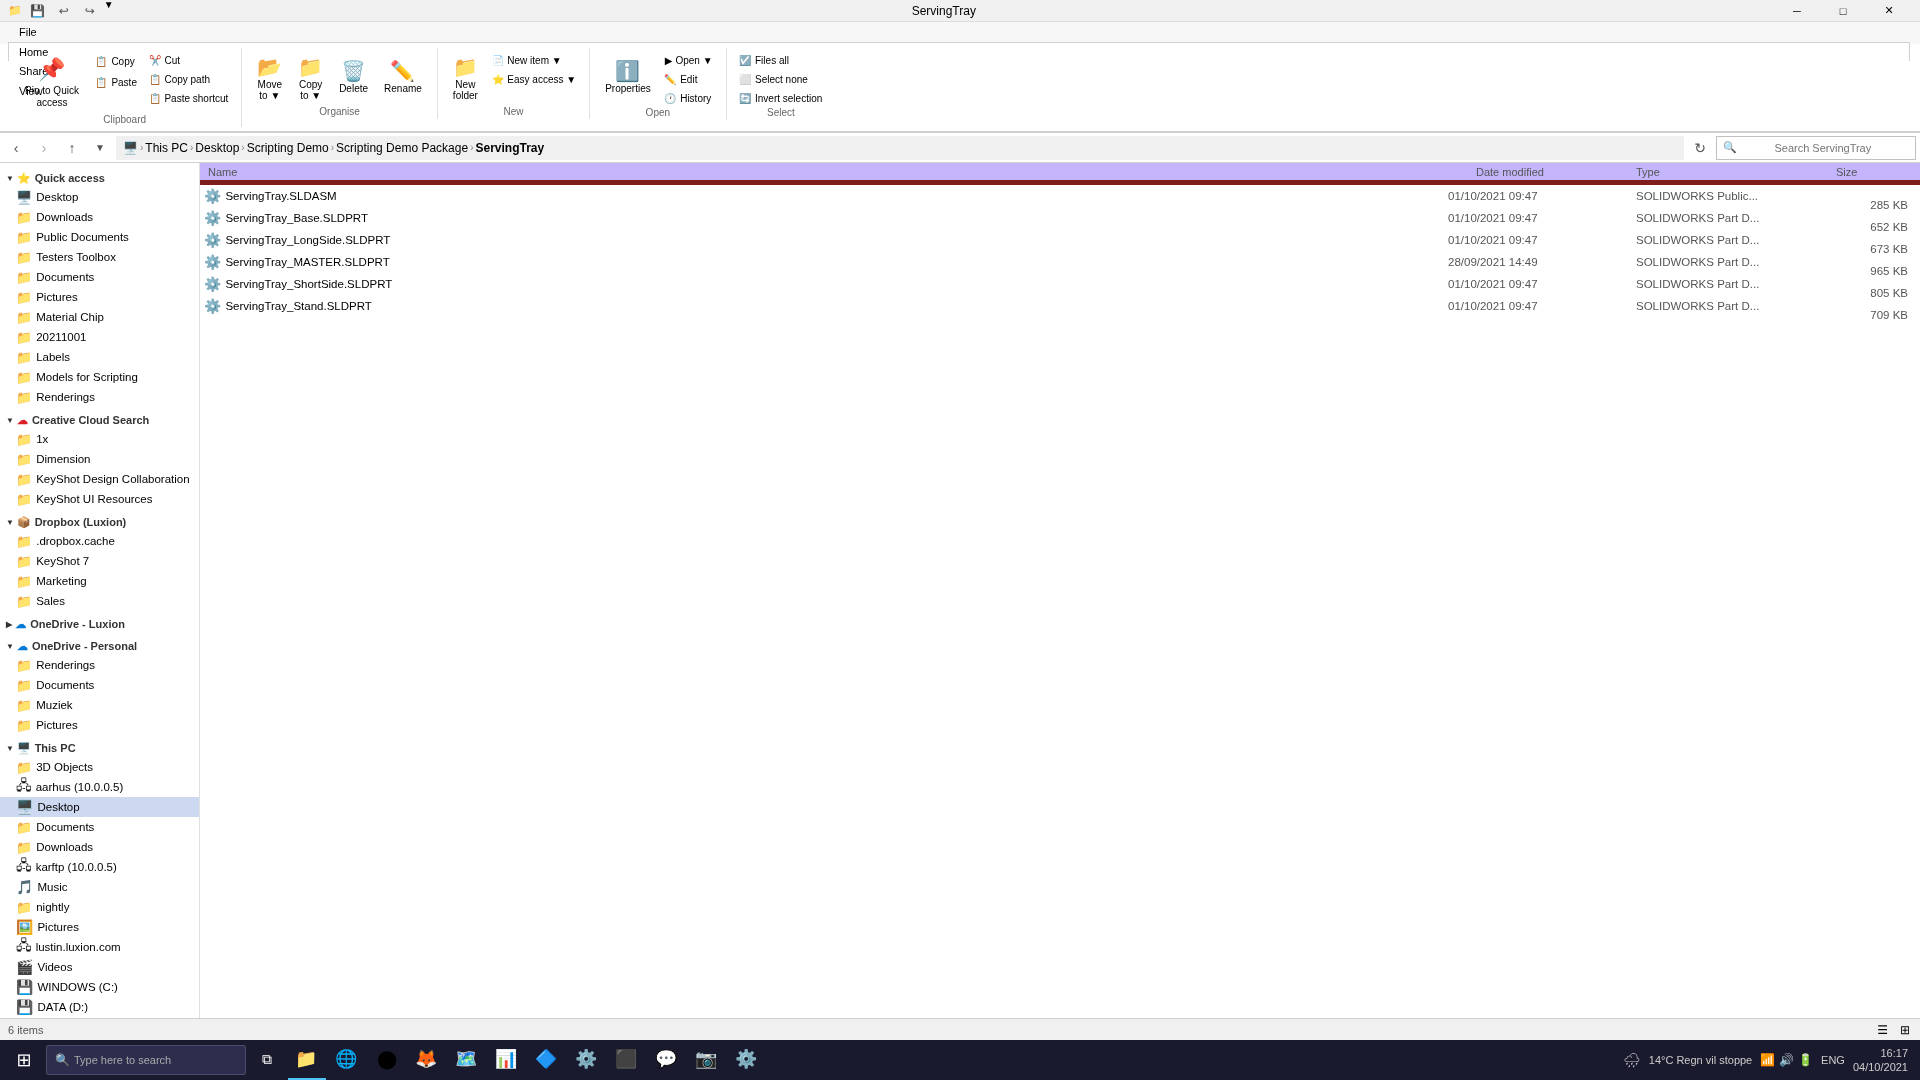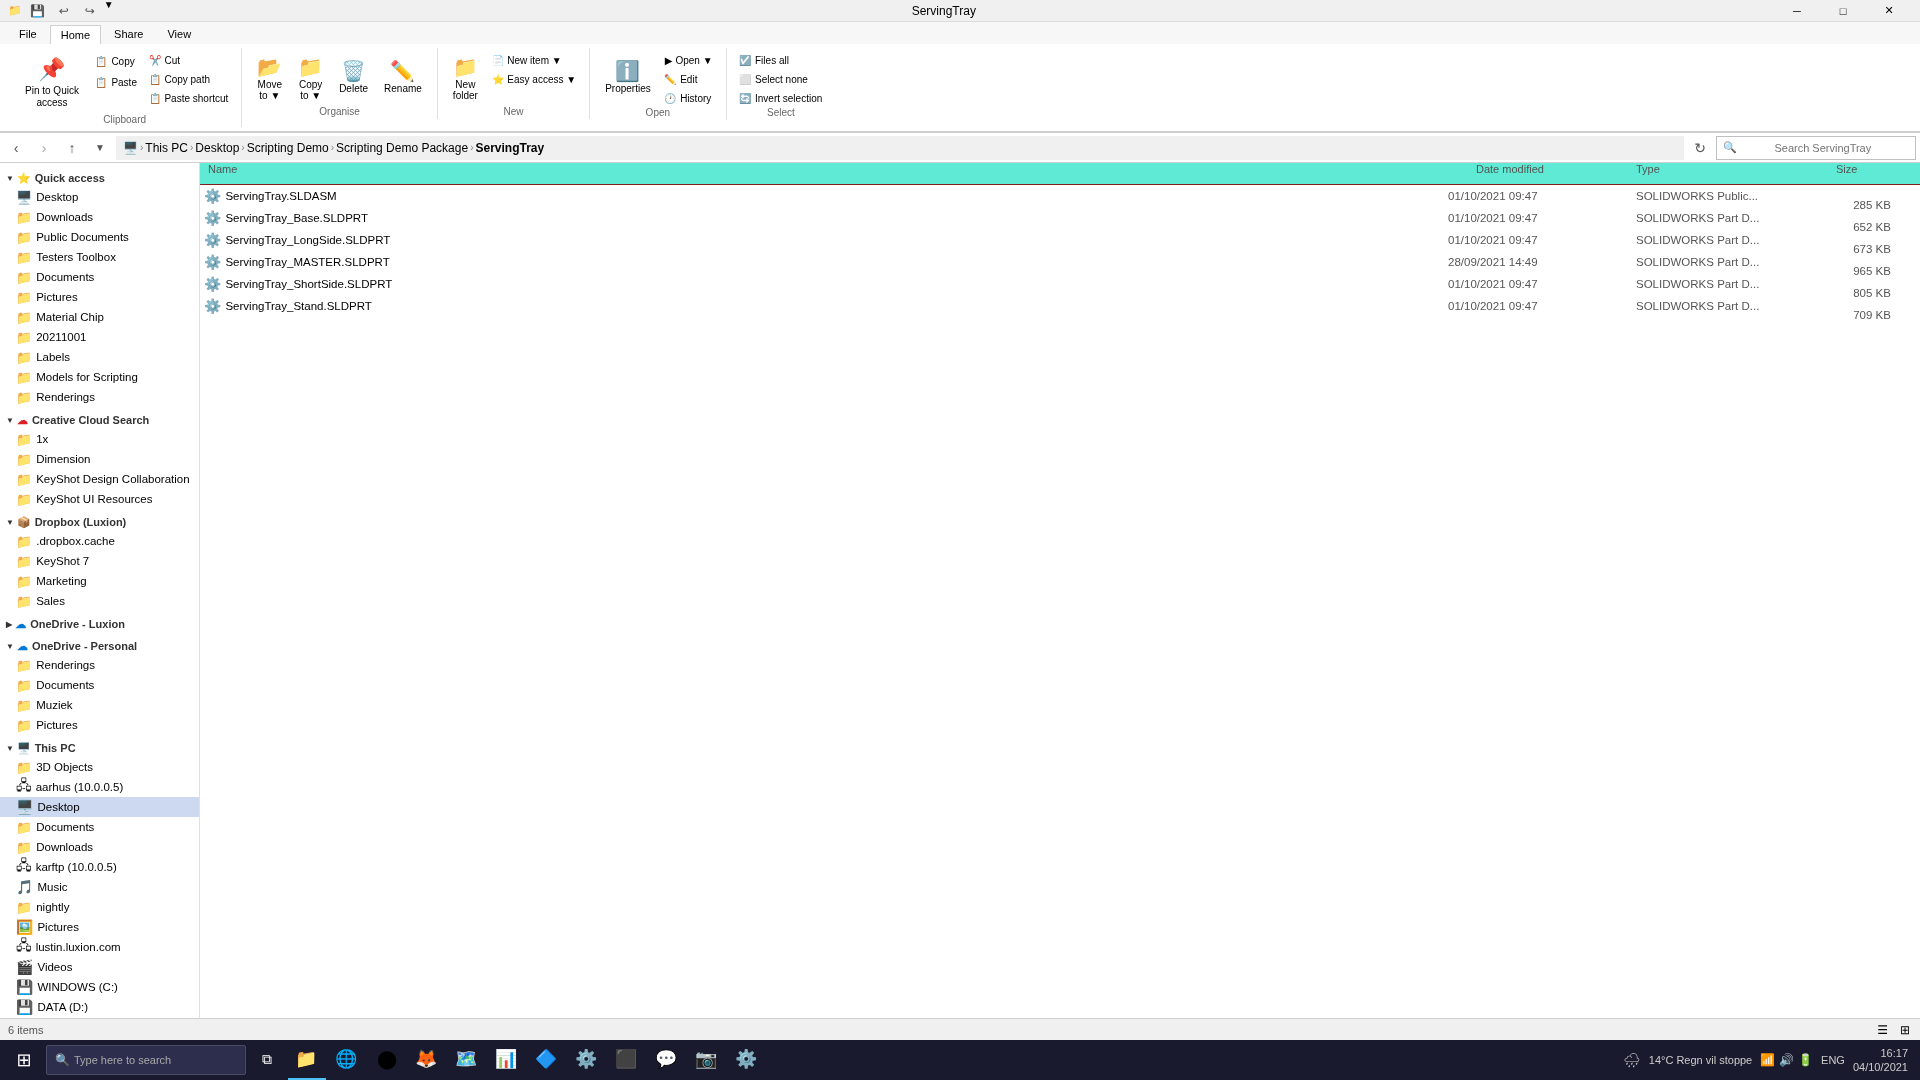--- a/index.html
+++ b/index.html
@@ -27,21 +27,21 @@
 
     
     .ribbon {
       background: #f7f7f7;
       border-bottom: 1px solid #d0d0d0;
     }
     .ribbon-tabs {
       display: flex;
       padding: 0 8px;
       height: 22px;
-      align-items: flex-end;
+      flex-direction: column;
     }
     .ribbon-tab {
       padding: 3px 10px;
       font-size: 11px;
       cursor: pointer;
       border: 1px solid transparent;
       margin-right: 2px;
     }
     .ribbon-tab.active {
       background: white;
@@ -215,24 +215,24 @@
     
     .file-pane {
       flex: 1;
       background: white;
       overflow-y: auto;
       display: flex;
       flex-direction: column;
     }
     .file-list-header {
       display: flex;
-      align-items: flex-start;
+      align-items: center;
       height: 22px;
-      border-bottom: 1px solid #7f1d1d;
-      background: #5eead4;
+      border-bottom: 5px solid #7f1d1d;
+      background: #c4b5fd;
       padding: 0 4px;
       font-size: 11px;
       color: #555;
       position: sticky;
       top: 0;
     }
     .col-name { flex: 2; padding-left: 4px; cursor: pointer; }
     .col-date { width: 160px; cursor: pointer; }
     .col-type { width: 200px; cursor: pointer; }
     .col-size { width: 80px; text-align: right; padding-right: 8px; cursor: pointer; }
@@ -243,21 +243,21 @@
       height: 22px;
       padding: 0 4px;
       font-size: 11.5px;
       cursor: pointer;
       border-bottom: 1px solid transparent;
     }
     .file-icon { margin-right: 4px; font-size: 14px; }
     .file-name { flex: 2; white-space: nowrap; overflow: hidden; text-overflow: ellipsis; }
     .file-date { width: 188px; color: #555; }
     .file-type { width: 200px; color: #555; white-space: nowrap; overflow: hidden; text-overflow: ellipsis; }
-    .file-size { width: 80px; text-align: center; padding-right: 8px; color: #555; margin-top: 18px; }
+    .file-size { width: 80px; text-align: right; padding-right: 8px; color: #555; margin-top: 18px; }
 
     
     .status-bar {
       height: 22px;
       background: #f0f0f0;
       border-top: 1px solid #d0d0d0;
       display: flex;
       align-items: center;
       padding: 0 8px;
       font-size: 11px;

